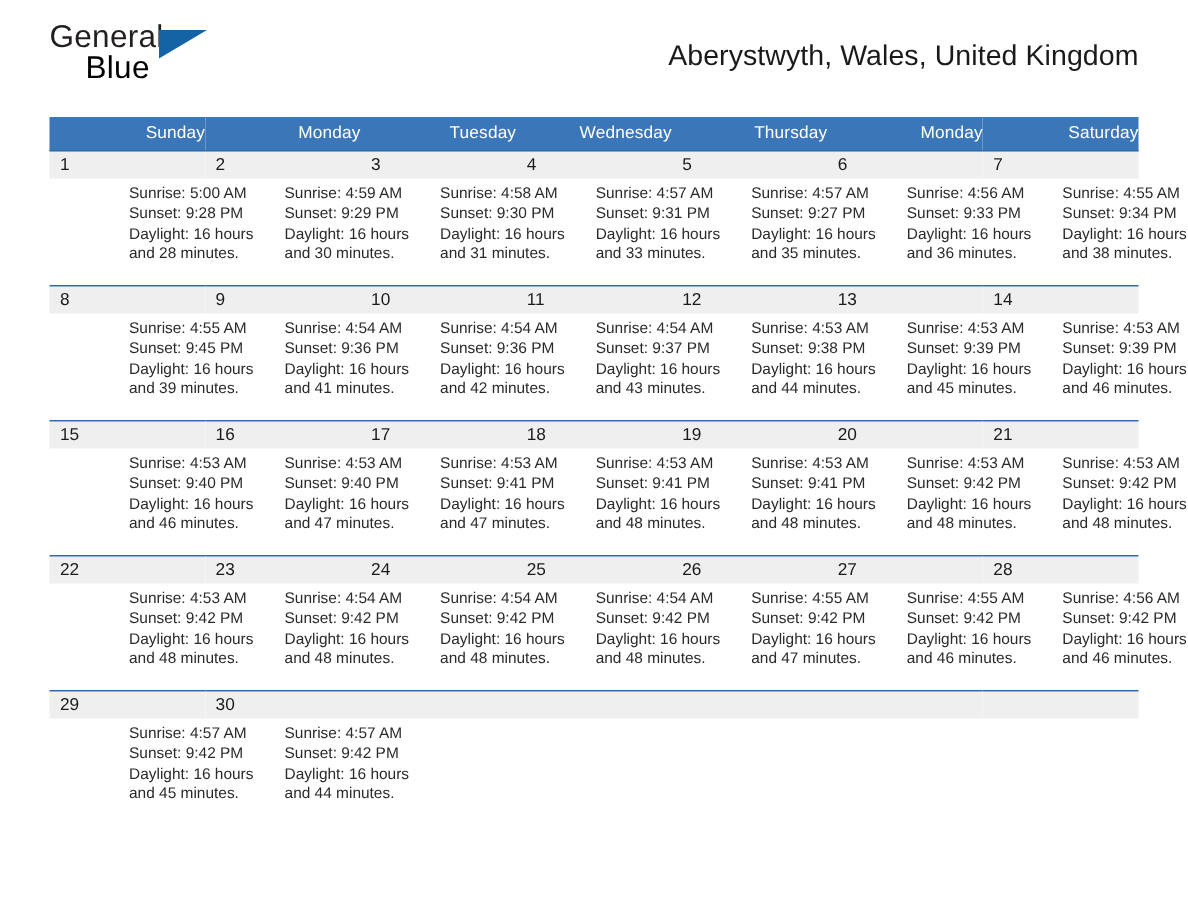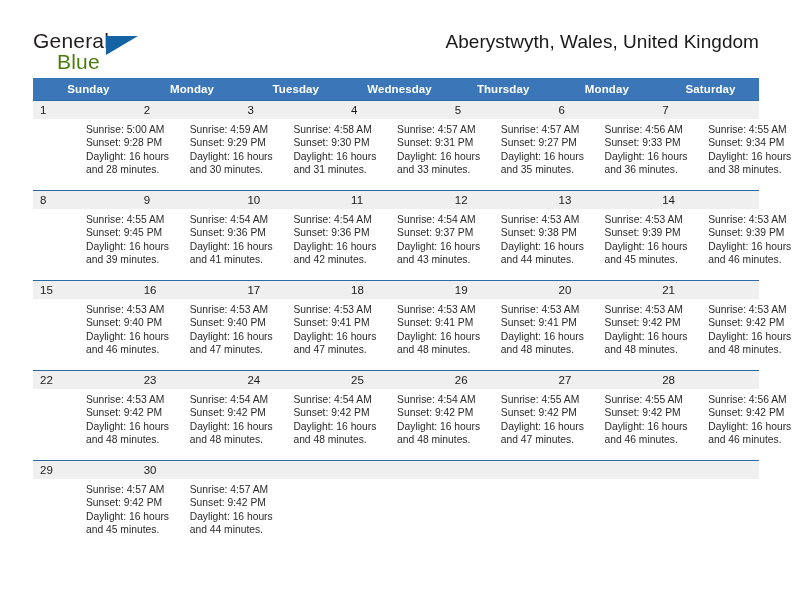--- a/index.html
+++ b/index.html
@@ -19,23 +19,22 @@
     position: relative;
     width: 792px;
     height: 612px;
     box-sizing: border-box;
     padding: 0 33px;
   }
 
   
   .header {
     display: flex;
-    align-items: flex-start;
+    align-items: center;
     justify-content: space-between;
-    padding-top: 27px;
     height: 70px;
     box-sizing: border-box;
   }
   .brand {
     position: relative;
     width: 110px;
     height: 48px;
     flex: 0 0 auto;
   }
   .brand-general {
@@ -46,21 +45,21 @@
     letter-spacing: 0.2px;
     color: #231f20;
     font-family: "Liberation Sans", sans-serif;
   }
   .brand-blue {
     position: absolute;
     left: 24px;
     top: 23px;
     font-size: 21px;
     letter-spacing: 0.2px;
-    color: #4d7c0f;
+    color: #000000;
     font-family: "Liberation Sans", sans-serif;
   }
   .brand-triangle {
     position: absolute;
     left: 73px;
     top: 9px;
     width: 0;
     height: 0;
     border-left: 32px solid #1464a5;
     border-bottom: 19px solid transparent;
@@ -91,22 +90,22 @@
     border-collapse: collapse;
     table-layout: fixed;
     margin-top: 8px;
   }
   .calendar col { width: 103.71px; }
 
   thead th {
     background: #3b76b8;
     color: #ffffff;
     font-size: 11.5px;
-    font-weight: bold;
-    text-align: center;
+    font-weight: normal;
+    text-align: right;
     padding: 5px 0 5px 7px;
     height: 20px;
     box-sizing: border-box;
     letter-spacing: 0.1px;
   }
 
   tbody td {
     vertical-align: top;
     padding: 0;
     height: 90px;

